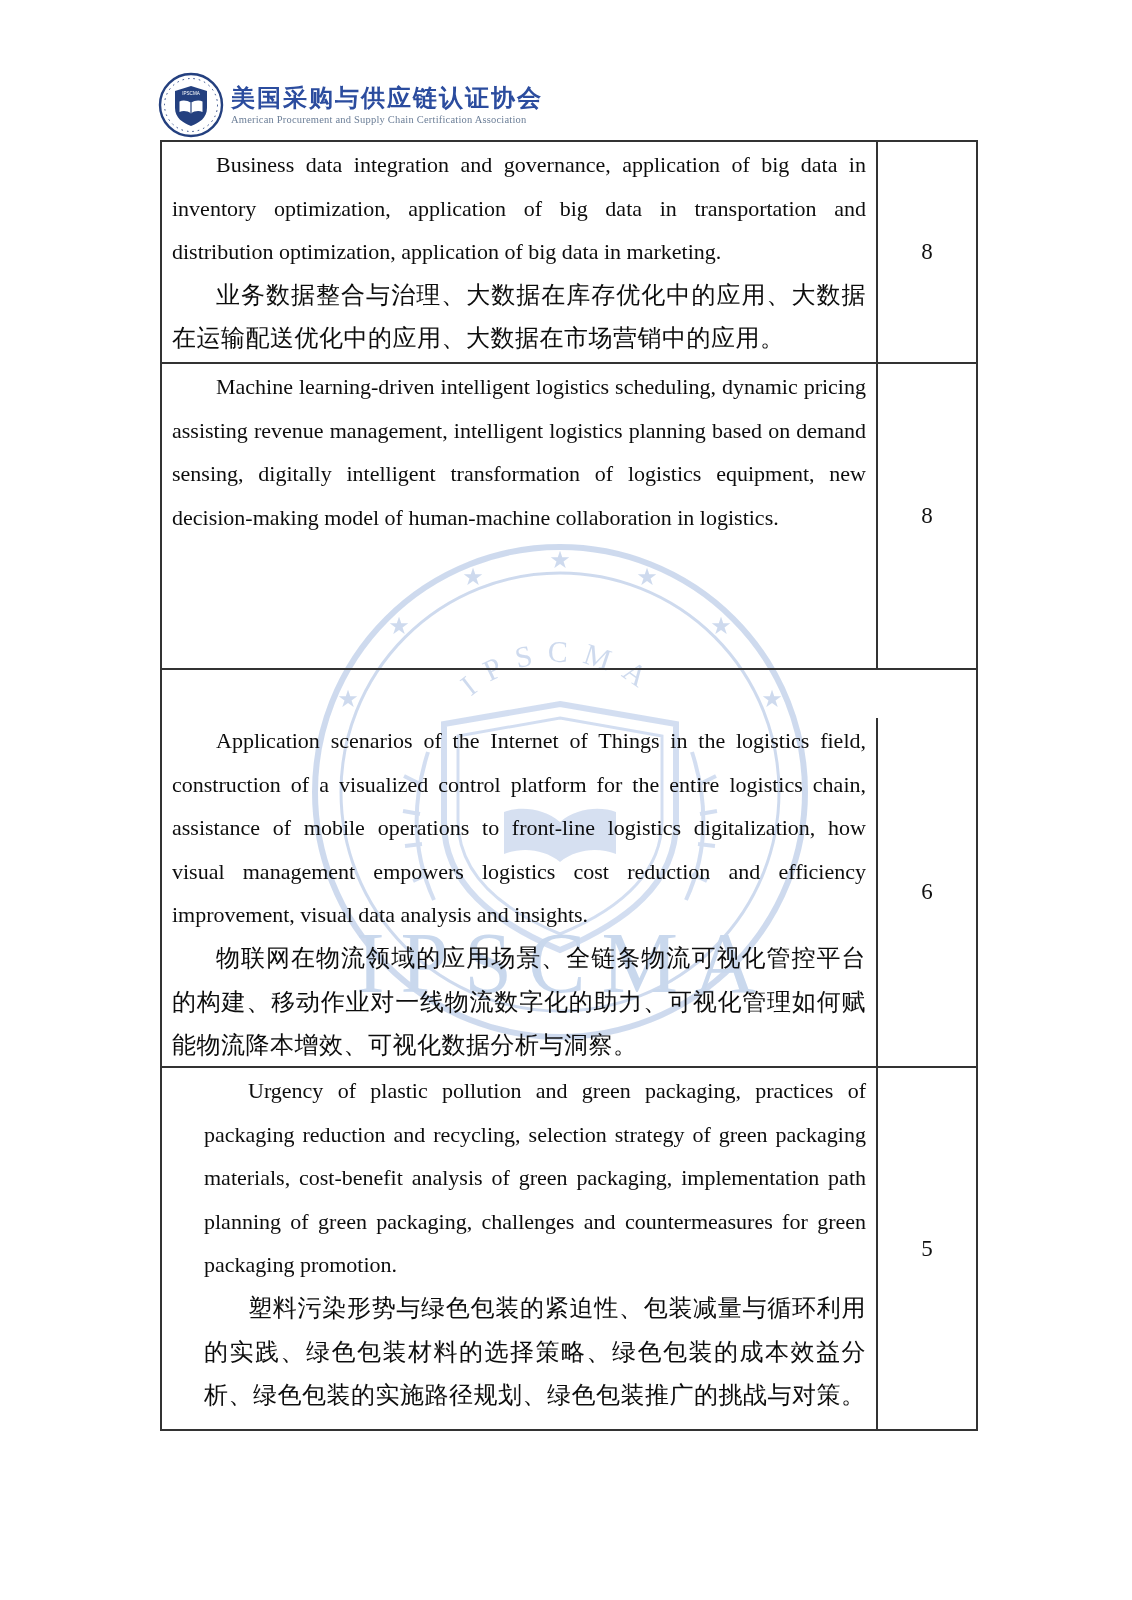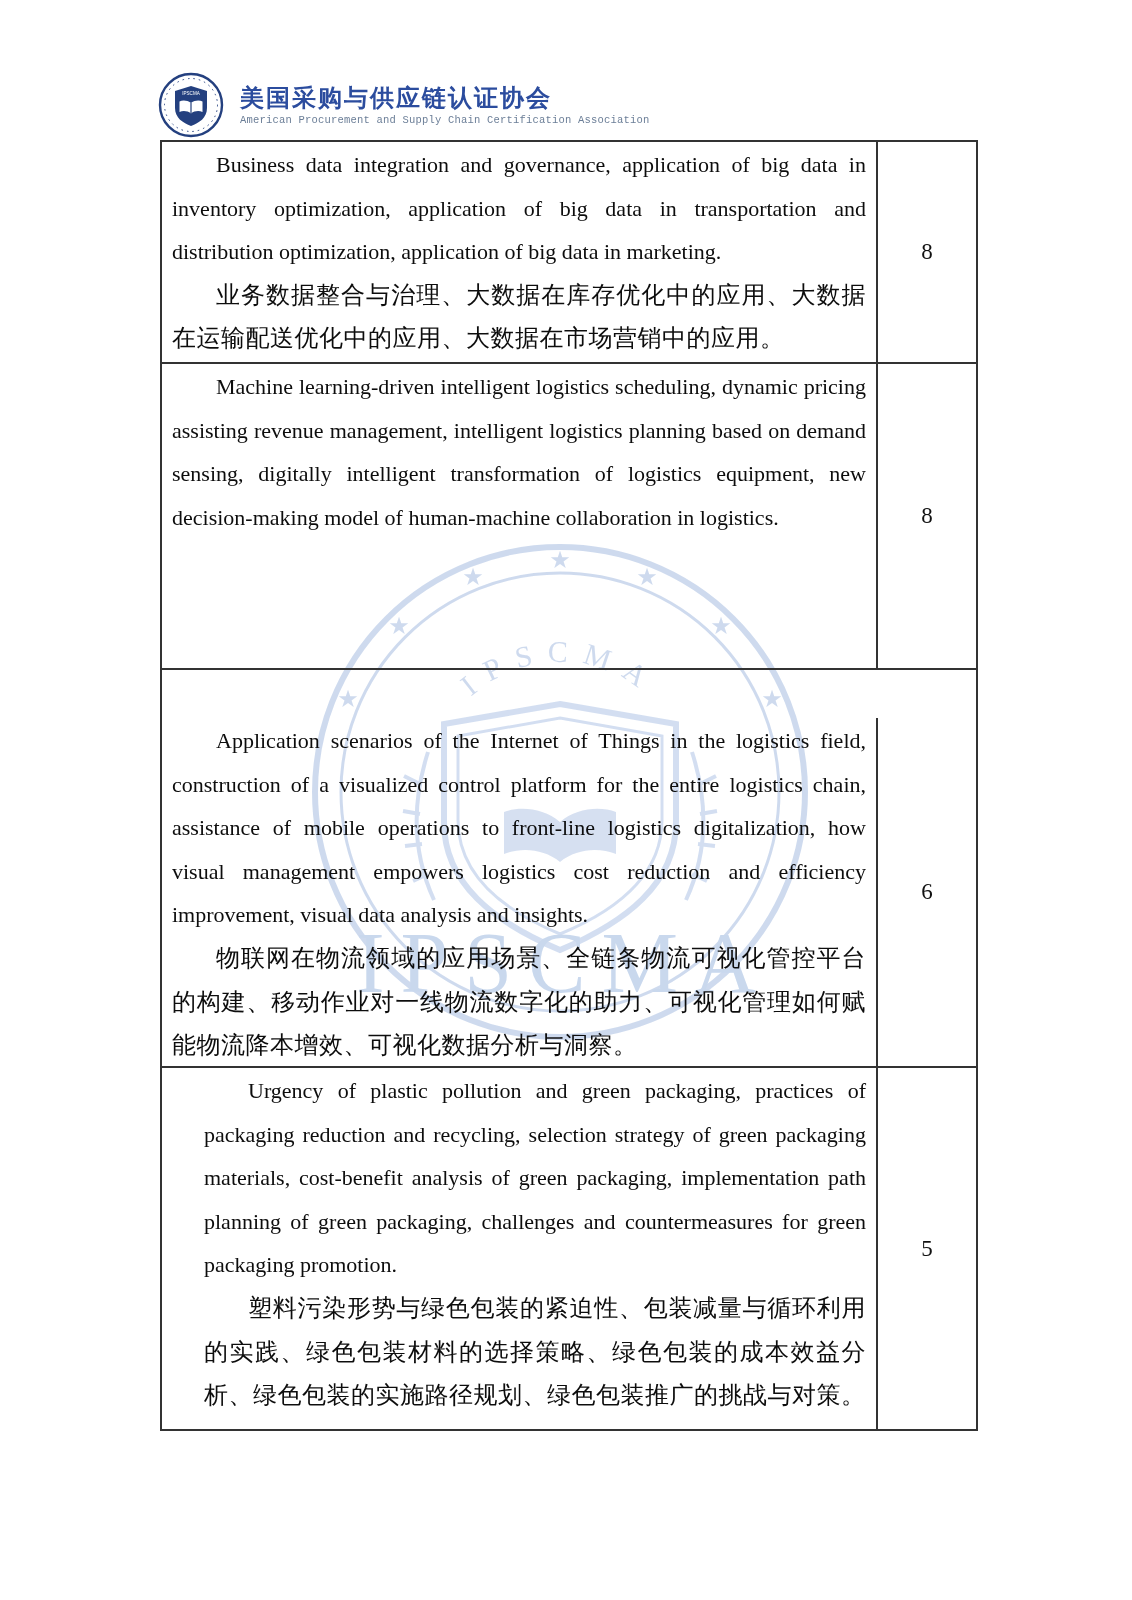--- a/index.html
+++ b/index.html
@@ -9,27 +9,27 @@
     background:#ffffff;
     overflow:hidden;
     font-family:"Liberation Serif","DejaVu Serif",serif;
     color:#111;
     margin:0 auto;
   }
 
   
   .header{position:absolute;left:158px;top:70px;height:70px;display:flex;align-items:center;z-index:3;}
   .logo-badge{width:66px;height:66px;flex:0 0 auto;}
-  .logo-text{margin-left:16px;display:flex;flex-direction:column;justify-content:center;}
+  .logo-text{margin-left:7px;display:flex;flex-direction:column;justify-content:center;}
   .logo-title{
     font-family:"Liberation Sans","DejaVu Sans",sans-serif;
     font-weight:bold;font-size:24px;letter-spacing:2px;color:#2b4c9e;line-height:26px;
   }
   .logo-subtitle{
-    font-family:Liberation Mono, monospace;
+    font-family:Liberation Serif, serif;
     font-size:10.5px;color:#6b7e97;letter-spacing:0.2px;margin-top:3px;
   }
 
   
   .watermark{position:absolute;left:308px;top:492px;width:504px;height:576px;z-index:1;opacity:0.8;}
 
   
   .course-table{
     position:absolute;left:160px;top:140px;width:818px;z-index:2;
     border:2px solid #333;border-bottom:none;

